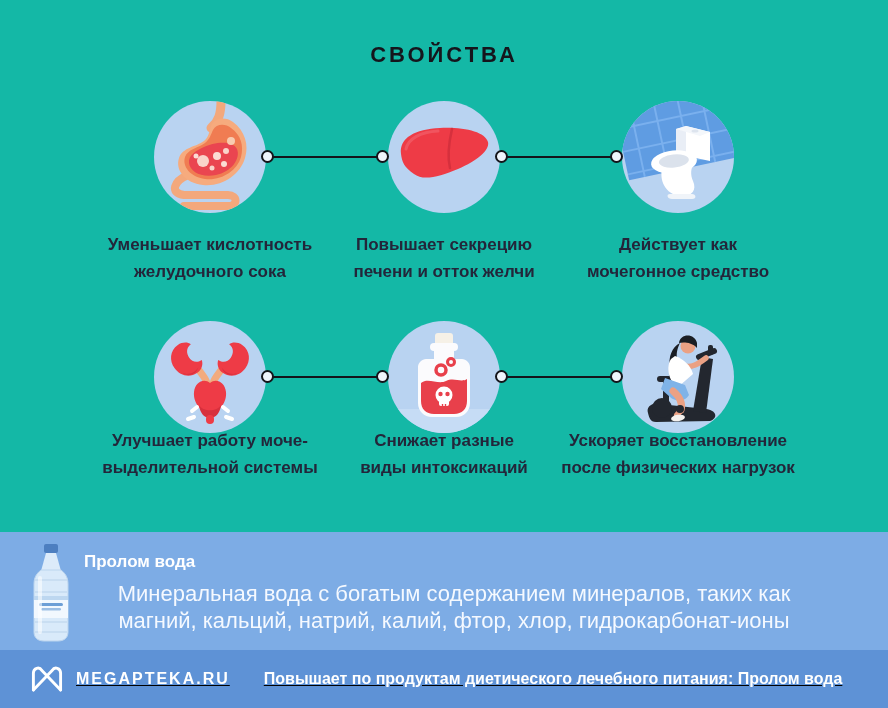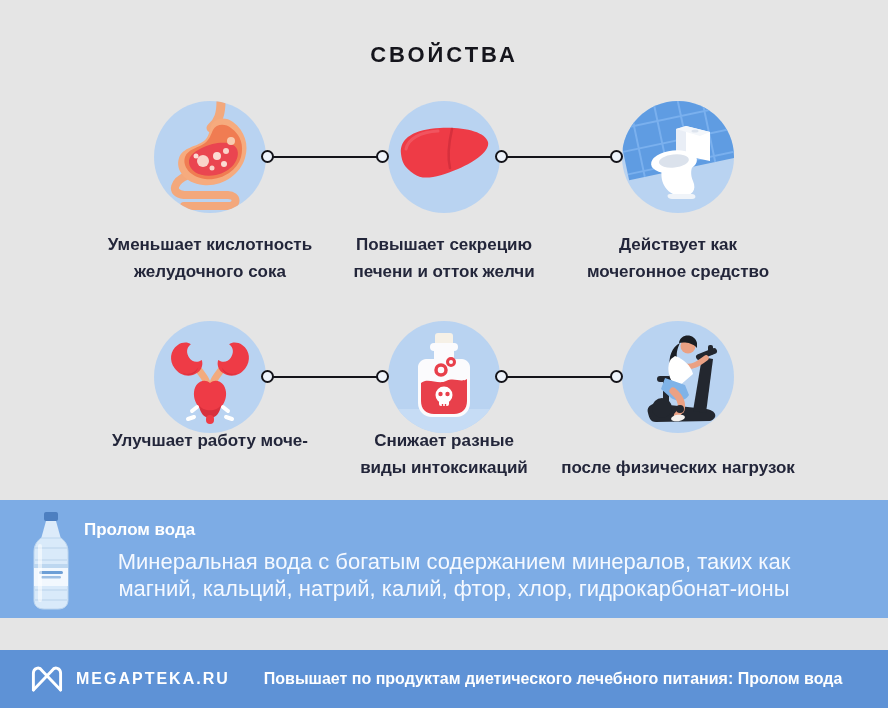--- a/index.html
+++ b/index.html
@@ -1,46 +1,46 @@
 <!DOCTYPE html>
 <html><head>
 <meta charset="utf-8">
 <style>
   * { margin:0; padding:0; box-sizing:border-box; }
   html,body { width:888px; height:708px; }
   body { font-family:"Liberation Sans", sans-serif; }
-  .poster { position:relative; width:888px; height:708px; background:#e5e5e5; overflow:hidden; }
+  .poster { position:relative; width:888px; height:708px; background:#14b8a6; overflow:hidden; }
 
   .title { position:absolute; top:42px; left:0; width:100%; text-align:center;
            font-size:22px; font-weight:800; letter-spacing:3px; color:#15151c; }
 
   .circle { position:absolute; width:112px; height:112px; border-radius:50%;
             background:#b9d3f1; overflow:hidden; }
   .circle svg { display:block; width:112px; height:112px; }
   .col1 { left:154px; } .col2 { left:388px; } .col3 { left:622px; }
   .row1 { top:101px; }  .row2 { top:321px; }
 
   .caption { position:absolute; width:264px; text-align:center;
              font-size:17px; line-height:27px; font-weight:700; color:#23263a; }
   .cap1 { left:78px; } .cap2 { left:312px; } .cap3 { left:546px; }
   .caprow1 { top:231px; } .caprow2 { top:427px; }
 
   .connector { position:absolute; height:2px; background:#14141a; }
   .connector::before, .connector::after { content:""; position:absolute; top:-6px;
       width:9px; height:9px; border:2.5px solid #14141a; background:#eef4fc; border-radius:50%; }
   .connector::before { left:-7px; } .connector::after { right:-7px; }
 
-  .info-bar { position:absolute; left:0; top:500px; width:888px; height:118px; background:#7dace5; }
+  .info-bar { position:absolute; left:0; top:532px; width:888px; height:118px; background:#7dace5; }
   .info-bar .bottle { position:absolute; left:28px; top:12px; }
   .product-name { position:absolute; left:84px; top:20px; font-size:17px; font-weight:700; color:#ffffff; }
   .product-desc { position:absolute; left:84px; top:48px; width:740px;
                   font-size:22px; line-height:27px; font-weight:500; color:#f5f9ff;text-align:center; }
 
   .footer { position:absolute; left:0; top:650px; width:888px; height:58px; background:#5e92d6;
-            display:flex; align-items:center; padding-left:30px; }
+            display:flex; align-items:center; padding-left:30px;text-decoration:underline; }
   .brand { display:flex; align-items:center; }
   .brand-name { margin-left:12px; font-size:16px; font-weight:800; letter-spacing:2px; color:#ffffff; }
   .tagline { margin-left:34px; font-size:16px; font-weight:700; color:#ffffff; }
 </style>
 </head>
 <body>
 
 <div class="poster">
 
   <div class="title">СВОЙСТВА</div>
@@ -168,27 +168,28 @@
       <ellipse cx="56" cy="97" rx="7" ry="3.2" fill="#f4f1ee" transform="rotate(-8 56 97)"></ellipse>
       <circle cx="58" cy="88" r="4" fill="#23272f"></circle>
     </svg>
   </div>
 
   <div class="connector" style="left:268px; top:376px; width:114px;"></div>
   <div class="connector" style="left:502px; top:376px; width:114px;"></div>
 
   <div class="caption cap1 caprow2">
     <span>Улучшает работу моче-</span><br>
+    <span>выделительной системы</span>
   </div>
   <div class="caption cap2 caprow2">
     <span>Снижает разные</span><br>
     <span>виды интоксикаций</span>
   </div>
   <div class="caption cap3 caprow2">
-    <br>
+    <span>Ускоряет восстановление</span><br>
     <span>после физических нагрузок</span>
   </div>
 
   <div class="info-bar">
     <svg class="bottle" width="46" height="98" viewBox="0 0 46 98">
       <rect x="16" y="0" width="14" height="9" rx="2" fill="#4d7fc0"></rect>
       <polygon points="18,9 28,9 33,27 13,27" fill="#dcebfa"></polygon>
       <path d="M13 26 C8 30 6 34 6 40 L6 88 C6 94 10 97 16 97 L30 97 C36 97 40 94 40 88 L40 40 C40 34 38 30 33 26 Z" fill="#d9eafa" stroke="#bcd5ee" stroke-width="1"></path>
       <path d="M7 36 H39 M7 48 H39 M7 78 H39 M7 88 H39" stroke="#c4daf0" stroke-width="1.5"></path>
       <rect x="6" y="52" width="34" height="22" fill="#f2f8fe"></rect>

